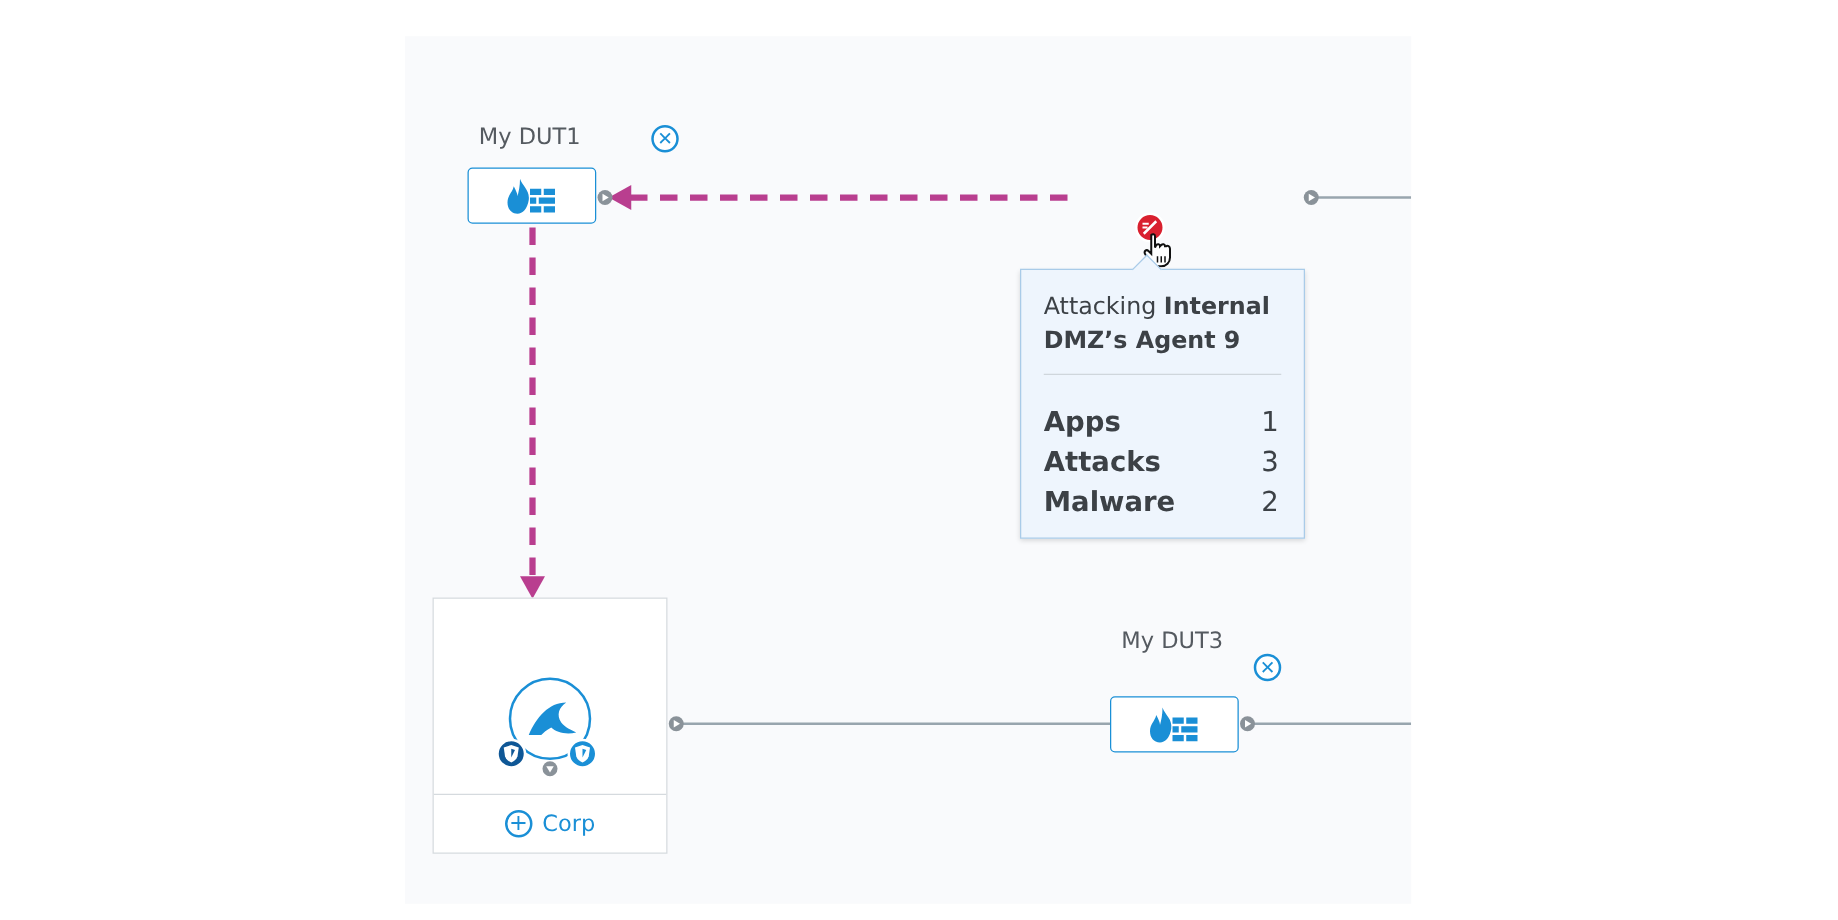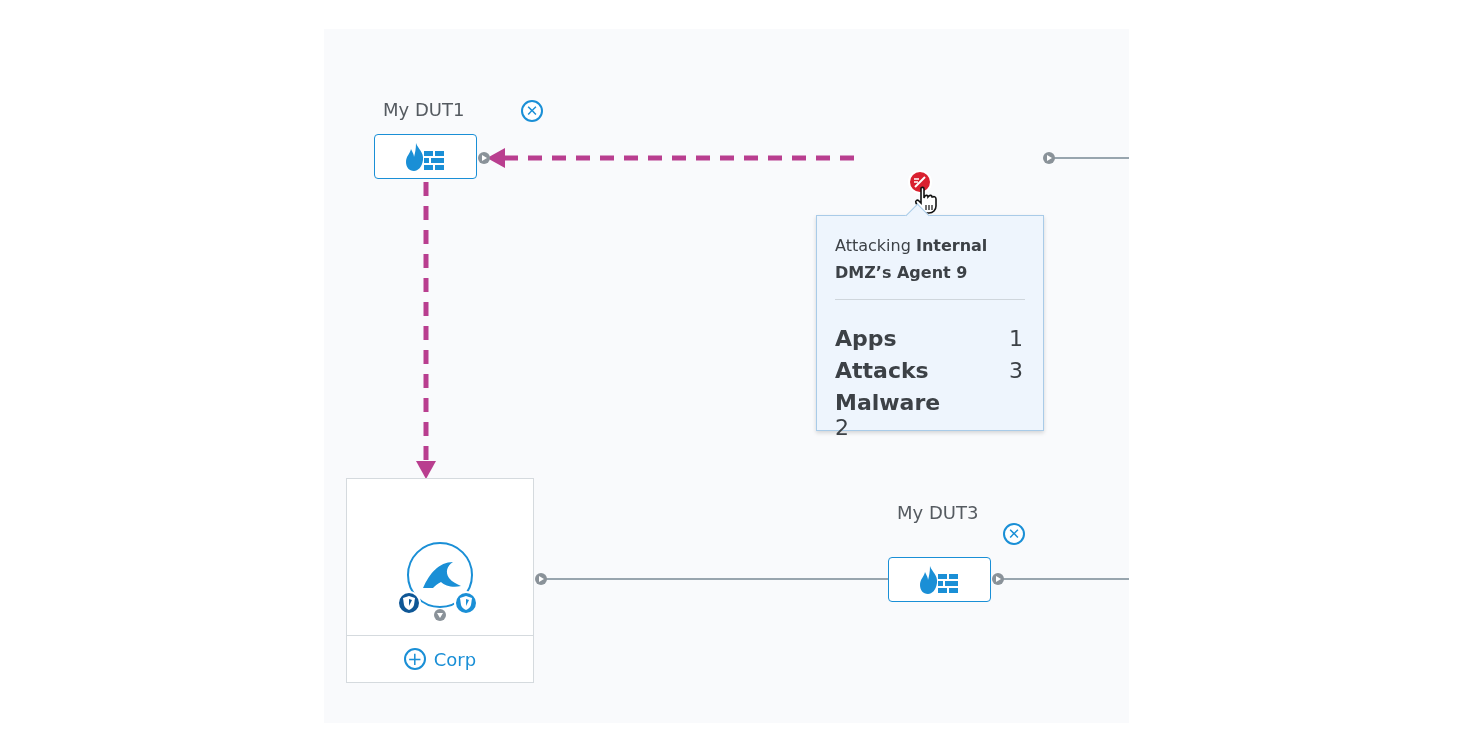--- a/index.html
+++ b/index.html
@@ -18,21 +18,21 @@
   .net-grip { position:absolute; left:0; top:0; width:13px; height:44px; background:#8c9298; }
   .net-grip i { position:absolute; left:3px; width:7px; height:1.5px; background:#e6e8ea; }
   .net-title { position:absolute; left:28px; top:10px; font-size:18px; color:#4d5358; white-space:nowrap; }
   .menu-icon { position:absolute; right:14px; top:14px; width:20px; height:16px; cursor:pointer; }
   .menu-icon i { position:absolute; left:0; width:20px; height:3px; background:#1a8fd6; }
   .agent-circle { position:absolute; width:66px; height:66px; border:2px solid #1a8fd6; border-radius:50%; box-sizing:border-box; background:#fff; }
   .add-agent { position:absolute; left:0; right:0; bottom:0; height:46px; border-top:1px solid #d5dade; display:flex; align-items:center; justify-content:center; gap:8px; color:#1a8fd6; font-size:18px; cursor:pointer; }
   .plus-circ { width:22px; height:22px; border:2px solid #1a8fd6; border-radius:50%; box-sizing:border-box; display:flex; align-items:center; justify-content:center; font-size:18px; line-height:1; }
   .tooltip { position:absolute; left:492px; top:186px; width:228px; height:216px; background:#eef5fd; border:1px solid #a9cbe8; box-sizing:border-box; box-shadow:0 2px 4px rgba(0,0,0,0.15); }
   .tooltip .caret { position:absolute; left:92px; top:-9px; width:16px; height:16px; background:#eef5fd; border-left:1px solid #a9cbe8; border-top:1px solid #a9cbe8; transform:rotate(45deg); }
-  .tt-title { position:absolute; left:18px; top:16px; width:200px; font-size:16px; line-height:27px; color:#3c4146; }
+  .tt-title { position:absolute; left:18px; top:16px; width:200px; font-size:19px; line-height:27px; color:#3c4146; }
   .tt-title b { font-weight:bold; color:#3c4146; }
   .tt-divider { position:absolute; left:18px; right:18px; top:83px; height:1px; background:#cfd6dc; }
   .tt-row { position:absolute; left:18px; right:20px; height:30px; display:flex; justify-content:space-between; font-size:22px; color:#3c4146; }
   .tt-row .k { font-weight:bold; }
   .badge { position:absolute; width:24px; height:24px; border-radius:50%; box-sizing:border-box; }
 </style>
 </head>
 <body>
 
 <div class="canvas">
@@ -88,21 +88,21 @@
     </div>
     <div class="tt-divider"></div>
     <div class="tt-row" style="top:110px;">
       <span class="k">Apps</span>
       <span>1</span>
     </div>
     <div class="tt-row" style="top:142px;">
       <span class="k">Attacks</span>
       <span>3</span>
     </div>
-    <div class="tt-row" style="top:174px;flex-direction:column;">
+    <div class="tt-row" style="top:174px;">
       <span class="k">Malware</span>
       <span>2</span>
     </div>
   </div>
 
   <div class="net" style="left:22px; top:449px; width:188px; height:205px;">
     <div class="agent-circle" style="left:60px; top:63px;">
       <svg width="62" height="62" viewBox="0 0 62 62" style="position:absolute;left:0;top:0">
         <path d="M14 44 C20 30 30 18 44 18 C38 22 36 28 40 34 C43 38 48 40 52 42 C44 44 36 42 32 38 C28 40 26 42 24 44 Z" fill="#1a8fd6"></path>
       </svg>

